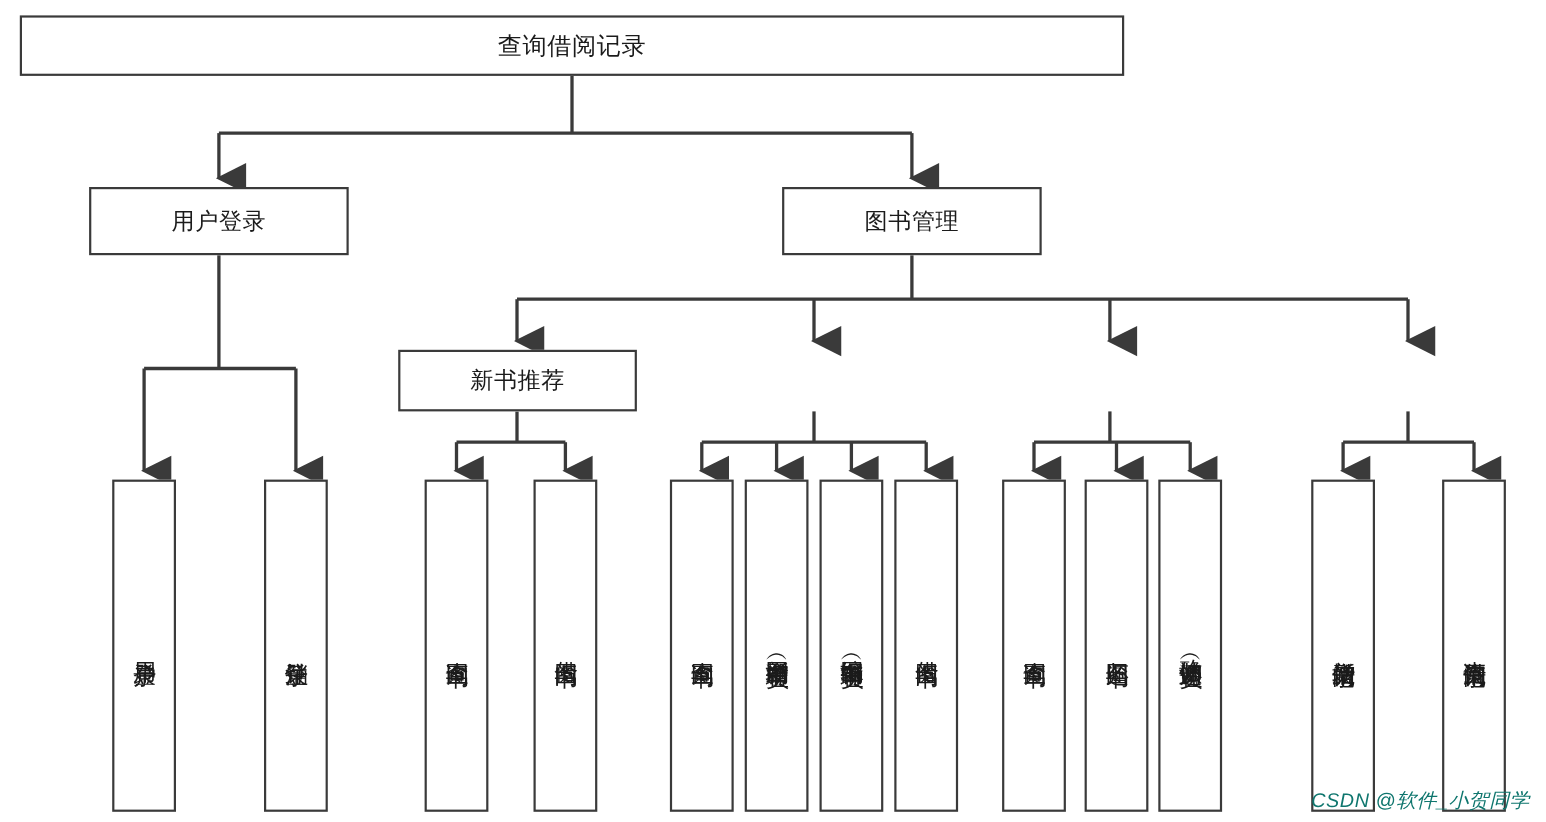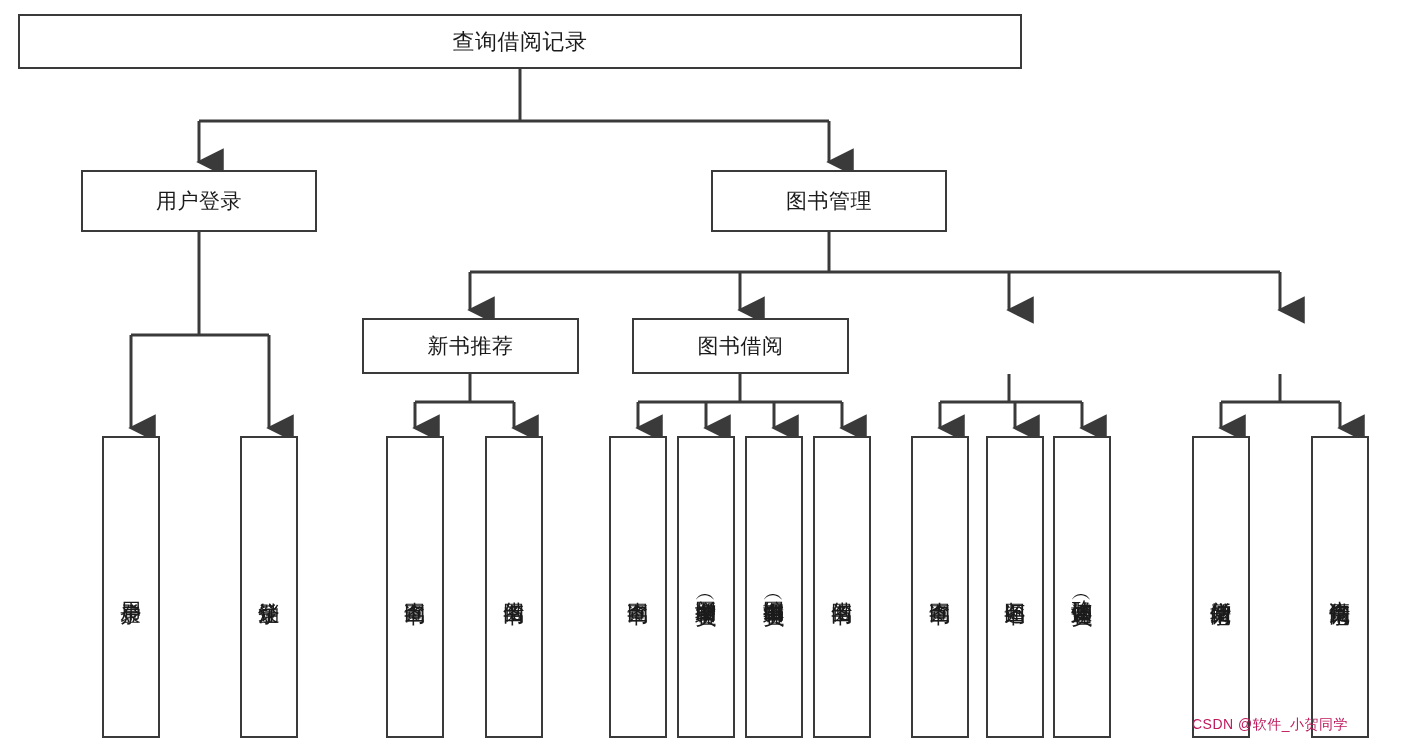--- a/index.html
+++ b/index.html
@@ -46,24 +46,25 @@
   .node-v {
     writing-mode: vertical-rl;
     text-orientation: upright;
     font-size: 21px;
     line-height: 1.30;
     letter-spacing: 1px;
     white-space: nowrap;
   }
   .watermark {
     position: absolute;
-    font-size: 14px;
-    color: #be185d;
+    font-size: 18px;
+    color: #0f766e;
     white-space: nowrap;
     letter-spacing: 0.5px;
+    font-style: italic;
   }
 </style>
 </head>
 <body>
 
 <div id="canvas">
 
   <svg id="wires" viewBox="0 0 1405 747" width="1405" height="747" xmlns="http://www.w3.org/2000/svg">
     <defs>
       <marker id="arrow" viewBox="0 0 12 12" refX="6" refY="10" markerWidth="11" markerHeight="11" orient="auto-start-reverse">
@@ -123,23 +124,20 @@
   <div class="node" style="left:81px; top:170px; width:236px; height:62px;">
     <span class="node-h">用户登录</span>
   </div>
   <div class="node" style="left:711px; top:170px; width:236px; height:62px;">
     <span class="node-h">图书管理</span>
   </div>
 
   <div class="node" style="left:362px; top:318px; width:217px; height:56px;">
     <span class="node-h">新书推荐</span>
   </div>
-  <div class="node" style="left:632px; top:318px; width:217px; height:56px;">
-    <span class="node-h">图书借阅</span>
-  </div>
 
   <div class="node" style="left:102px; top:436px; width:58px; height:302px;">
     <span class="node-v">用户登录</span>
   </div>
   <div class="node" style="left:240px; top:436px; width:58px; height:302px;">
     <span class="node-v">注销登录</span>
   </div>
 
   <div class="node" style="left:386px; top:436px; width:58px; height:302px;">
     <span class="node-v">查询图书</span>

